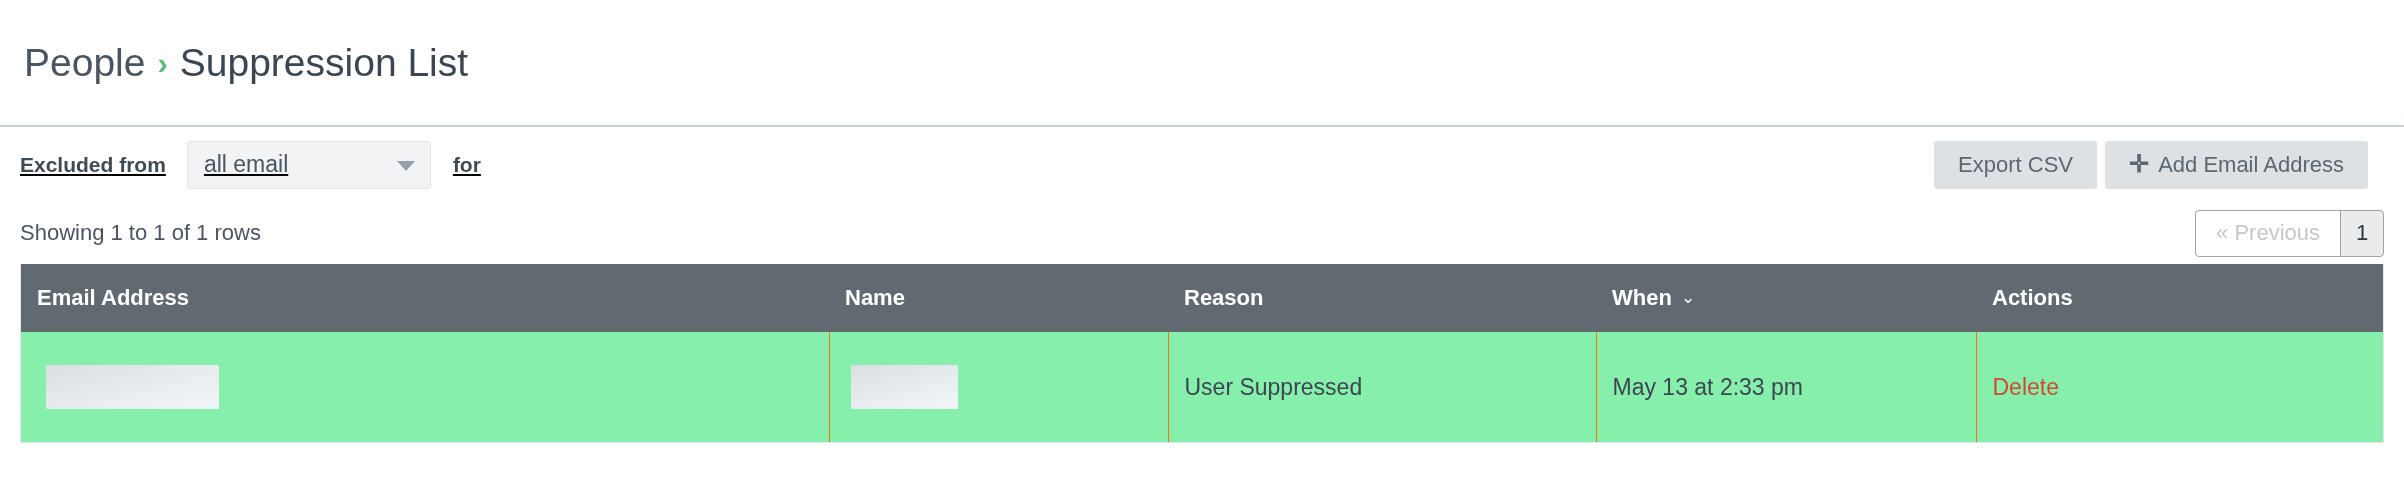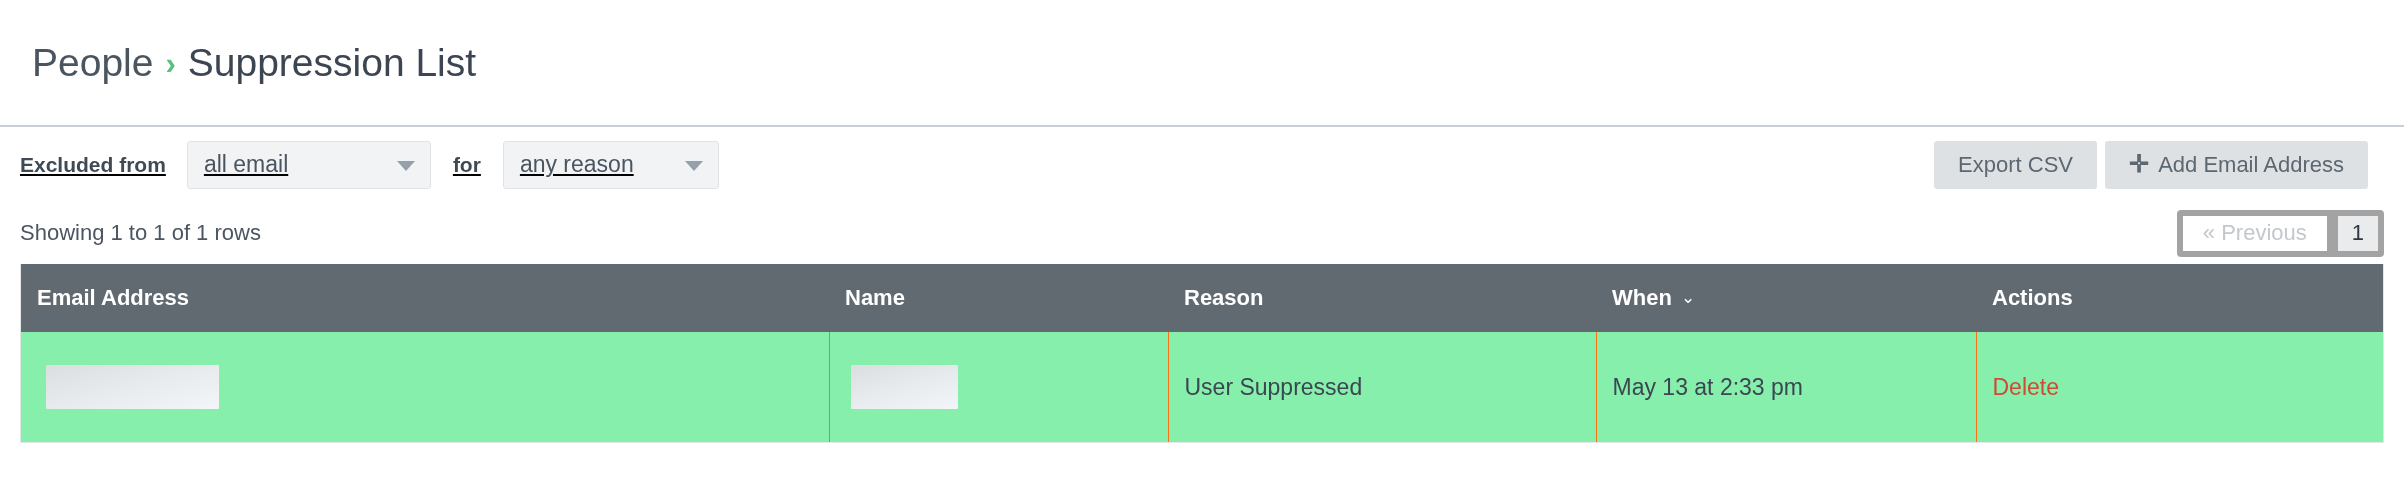--- a/index.html
+++ b/index.html
@@ -11,21 +11,21 @@
     font-family: "Liberation Sans", sans-serif;
     -webkit-font-smoothing: antialiased;
   }
 
   
   .breadcrumb-bar {
     height: 127px;
     border-bottom: 2px solid #c9cfd6;
     display: flex;
     align-items: center;
-    padding-left: 32px;
+    padding-left: 24px;
   }
   .breadcrumb {
     font-size: 39px;
     color: #3b4652;
     font-weight: 400;
     display: flex;
     align-items: center;
     white-space: nowrap;
   }
   .crumb-link { color: #4a5560; }
@@ -136,21 +136,21 @@
   .pagination {
     position: absolute;
     right: 20px;
     display: flex;
   }
   .page-btn {
     height: 47px;
     min-width: 62px;
     padding: 0 20px;
     background: #ffffff;
-    border: 6px solid #a3a3a3;
+    border: 1px solid #a3a3a3;
     display: flex;
     align-items: center;
     justify-content: center;
     font-size: 22px;
     color: #c3c8cd;
     cursor: pointer;
     margin-left: -1px;
   }
   .page-btn:first-child { border-radius: 4px 0 0 4px; margin-left: 0; }
   .page-btn:last-child { border-radius: 0 4px 4px 0; }
@@ -231,24 +231,20 @@
 <div class="filter-row">
   <span class="filter-label">Excluded from</span>
 
   <div class="select w1">
     <span>all email</span>
     <span class="caret"></span>
   </div>
 
   <span class="filter-label mid">for</span>
 
-  <div class="select w2">
-    <span>any reason</span>
-    <span class="caret"></span>
-  </div>
 
   <div class="action-buttons">
     <button class="btn">
       <span>Export CSV</span>
     </button>
 
     <button class="btn">
       <span class="plus-icon">✛</span>
       <span>Add Email Address</span>
     </button>

